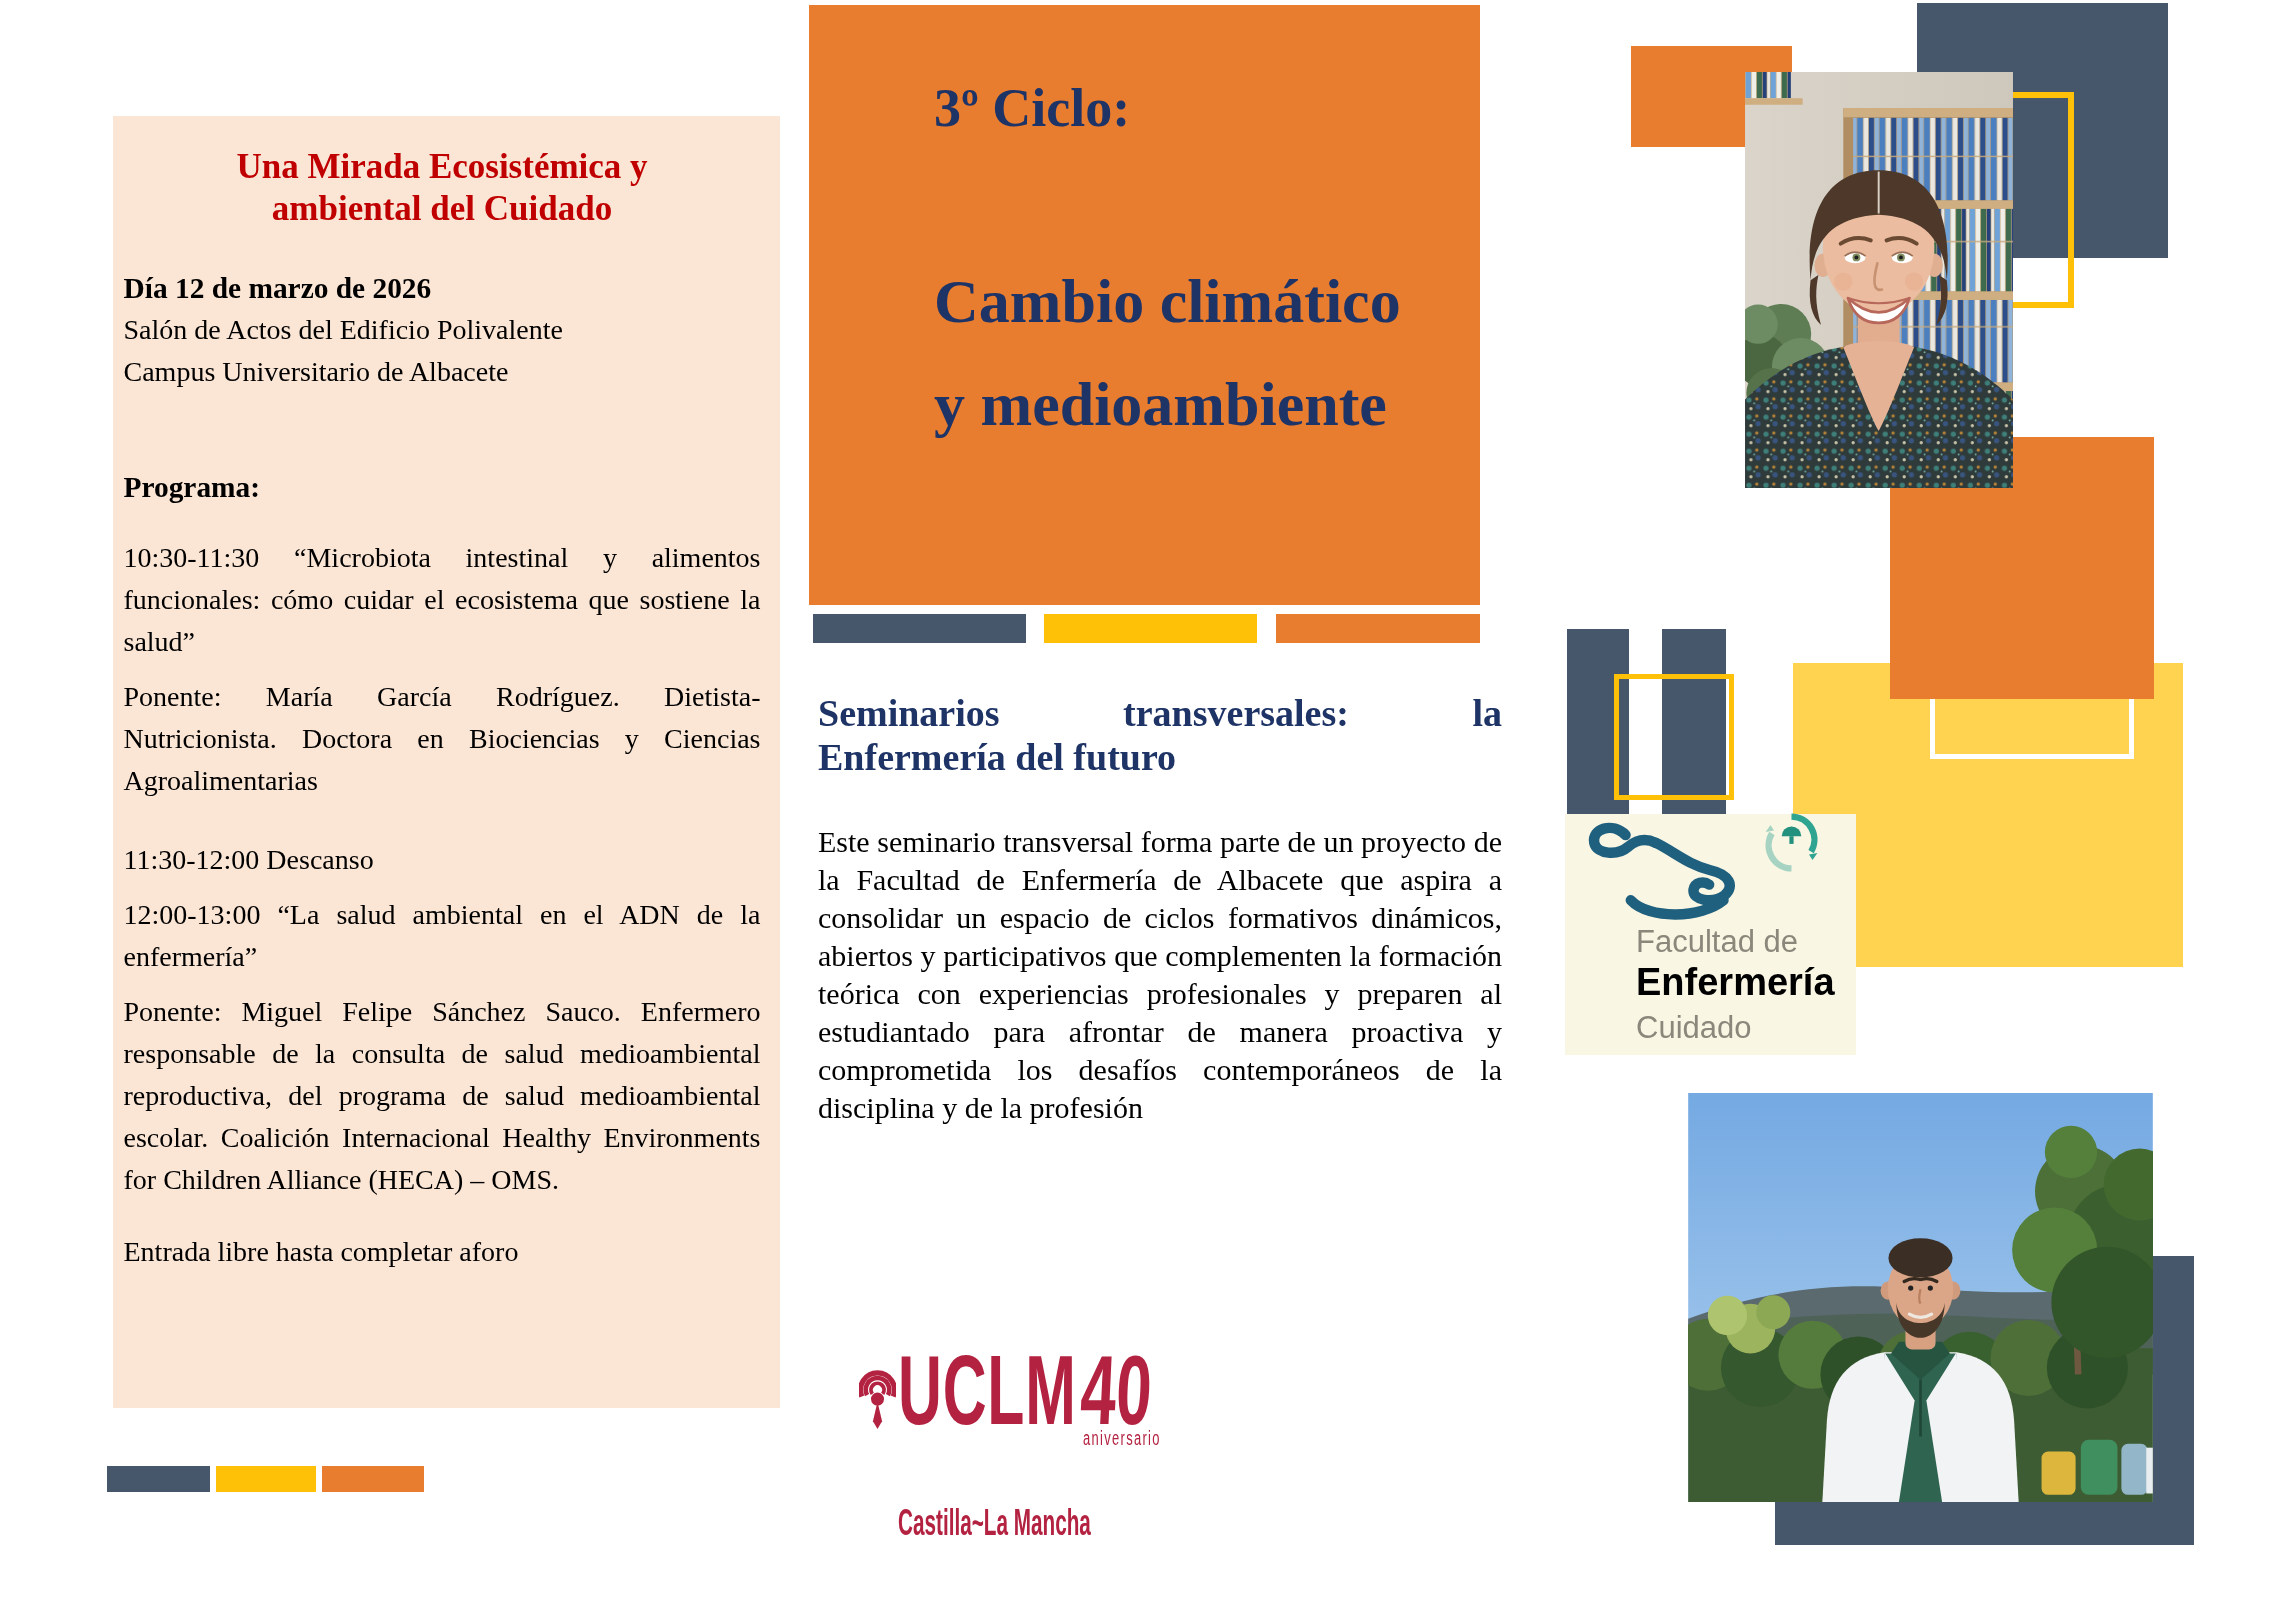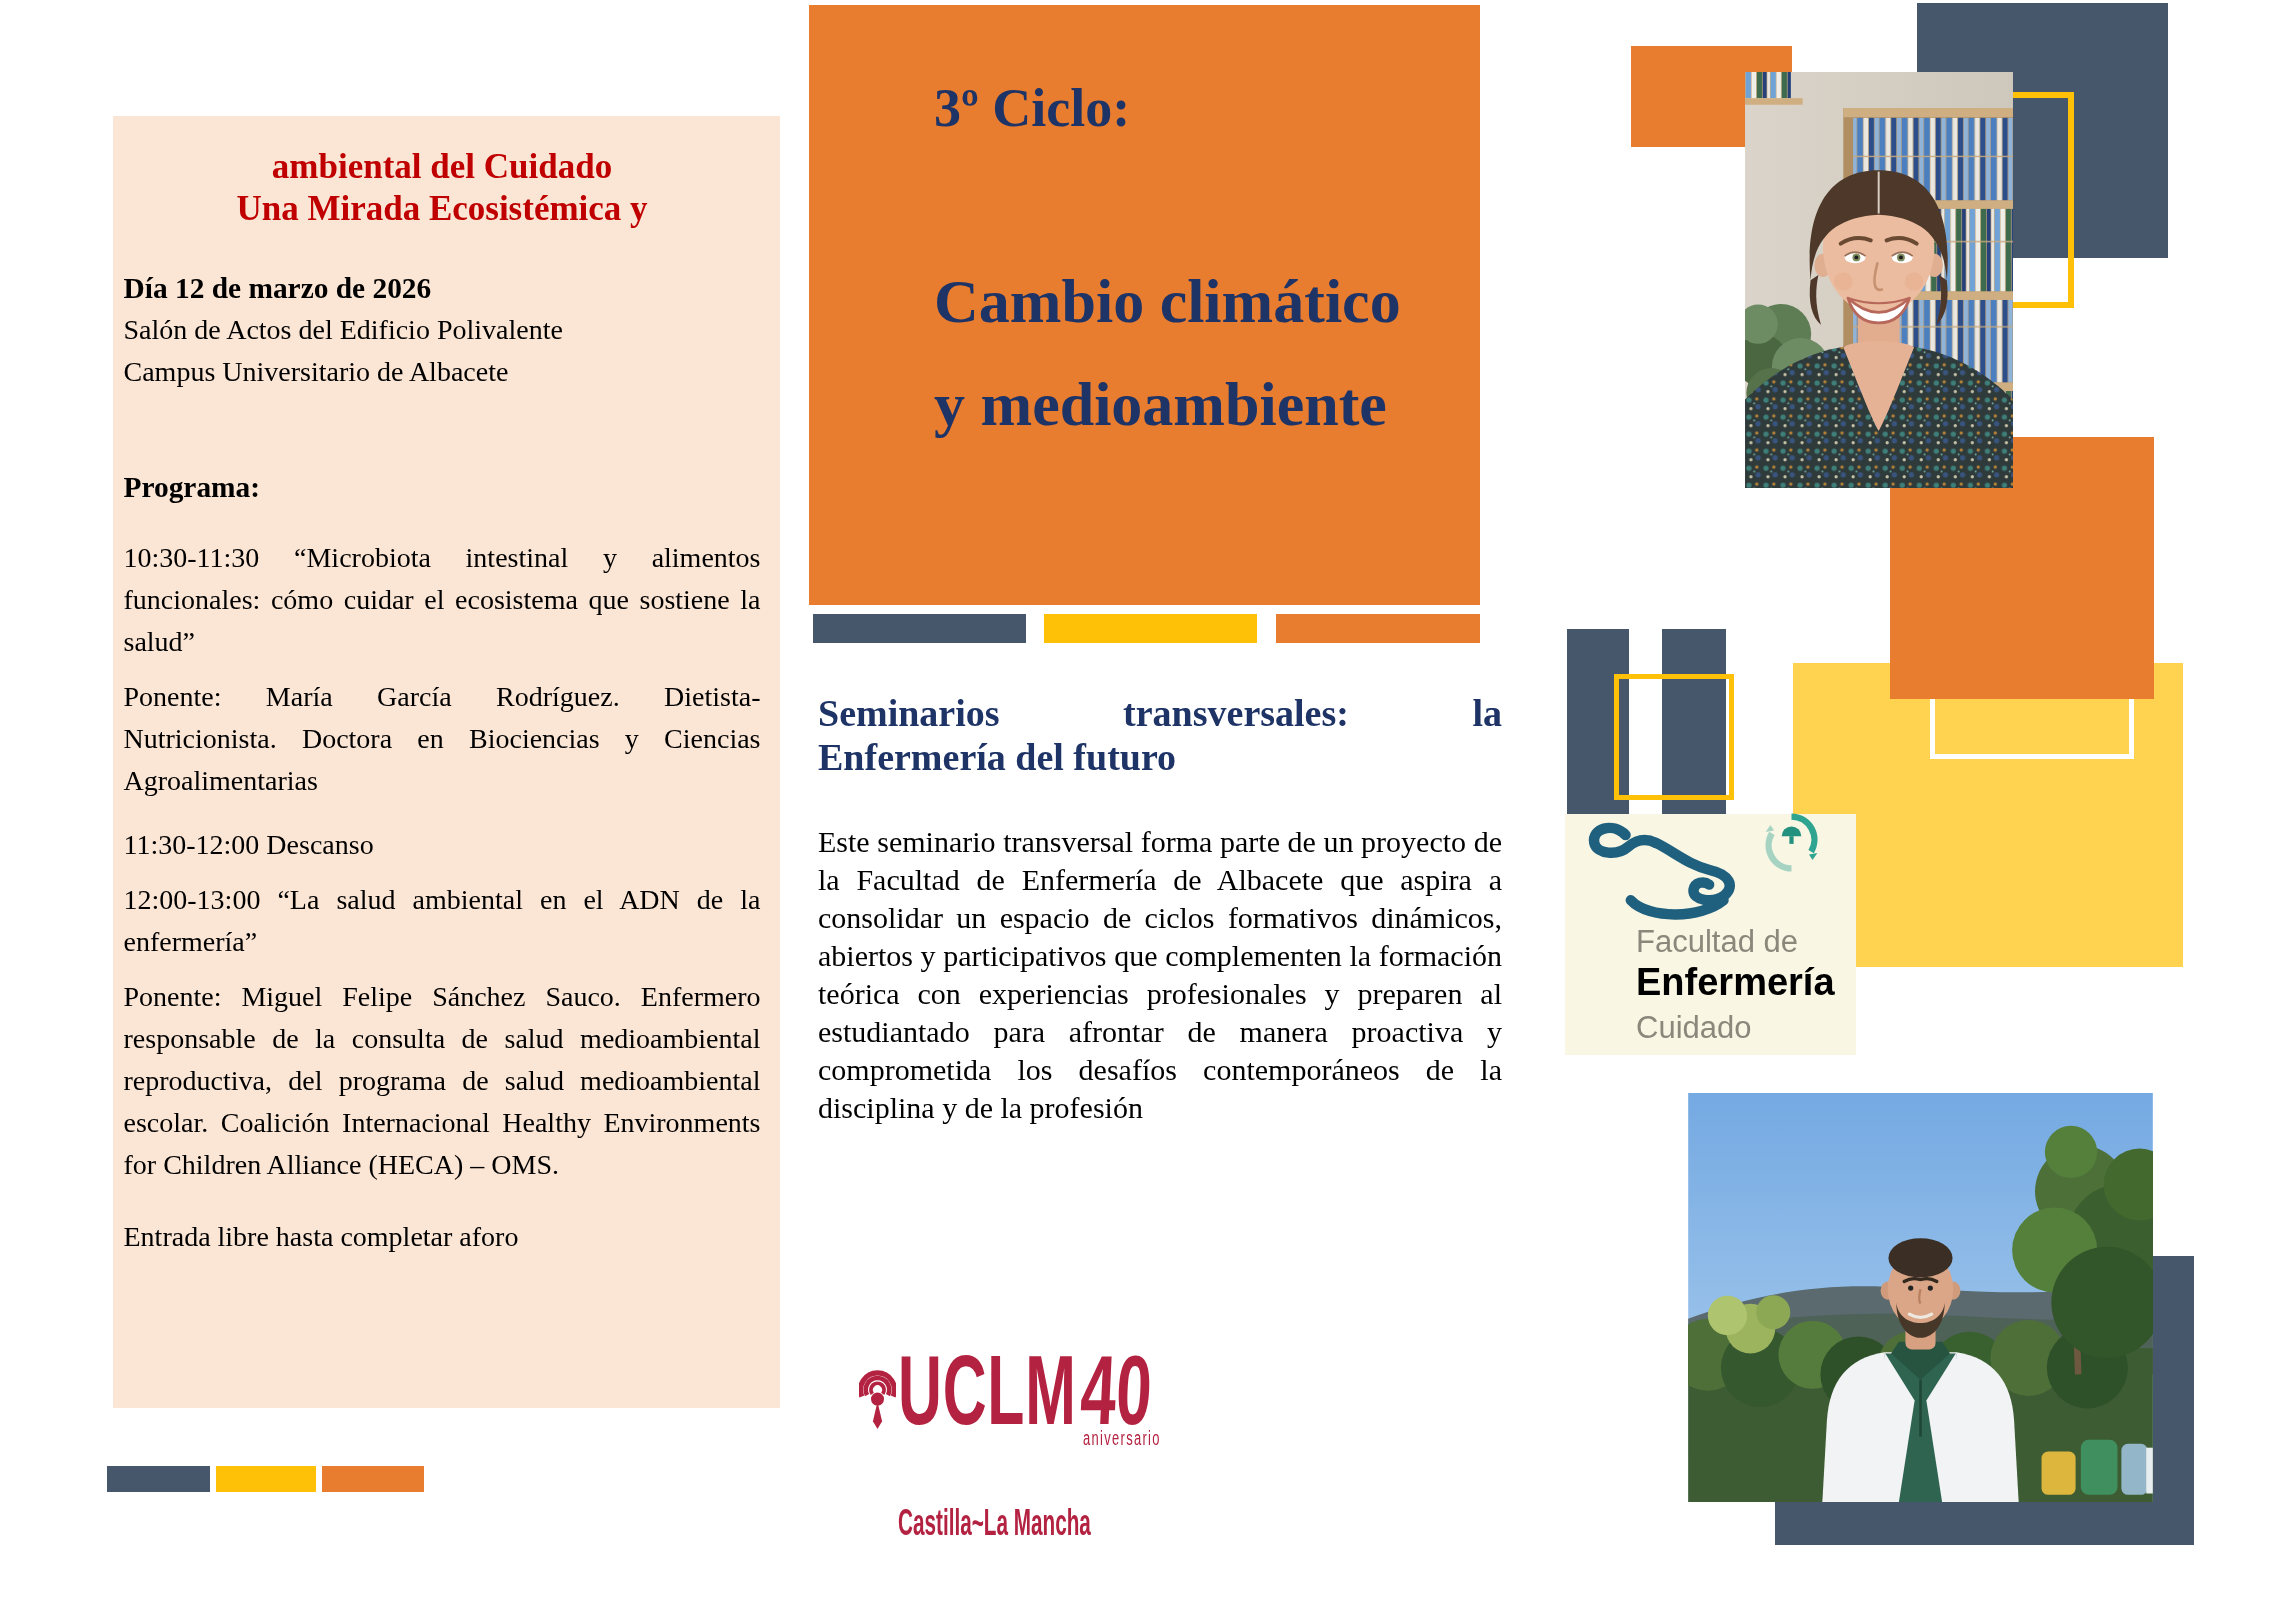--- a/index.html
+++ b/index.html
@@ -10,21 +10,21 @@
   
   .left-panel{left:113px;top:116px;width:667px;height:1292px;background:#FBE5D4;}
   .lp-inner{position:absolute;left:10.5px;top:0;width:637px;color:#000;}
   .lp-title{margin-top:30px;text-align:center;color:#C00000;font-weight:bold;
             font-size:35px;line-height:42px;}
   .lp-date{margin-top:37px;font-weight:bold;font-size:29.4px;line-height:42px;}
   .lp-line{font-size:28px;line-height:42px;}
   .lp-program-label{margin-top:73px;font-weight:bold;font-size:29.4px;line-height:42px;}
   .lp-para{margin:0;margin-top:29px;font-size:28px;line-height:42px;text-align:justify;}
   .lp-para.tight{margin-top:13px;}
-  .lp-para.mid{margin-top:22px;}
+  .lp-para.mid{margin-top:37px;}
   .lp-admission{margin-top:30px;font-size:28px;line-height:42px;}
 
   .bar{position:absolute;height:25.5px;}
   .bar.slate{background:#46566B;} .bar.gold{background:#FFC107;} .bar.orange{background:#E87D30;}
 
   
   .orange-header{left:809px;top:5.2px;width:671px;height:600px;background:#E87D30;}
   .cycle{left:934px;top:77px;color:#1E3366;font-weight:bold;font-size:54px;line-height:63px;}
   .topic{left:934px;top:250px;color:#1E3366;font-weight:bold;font-size:62px;line-height:103px;}
   .sem-title{left:818px;width:684px;color:#1E3366;font-weight:bold;font-size:38px;line-height:43px;}
@@ -60,22 +60,22 @@
   svg{display:block;}
 </style>
 </head>
 <body>
 
 <div id="canvas">
 
   <div class="abs left-panel">
     <div class="lp-inner">
       <div class="lp-title">
+        <div>Una Mirada Ecosistémica y</div>
         <div>ambiental del Cuidado</div>
-        <div>Una Mirada Ecosistémica y</div>
       </div>
       <div class="lp-date">Día 12 de marzo de 2026</div>
       <div class="lp-line">Salón de Actos del Edificio Polivalente</div>
       <div class="lp-line">Campus Universitario de Albacete</div>
       <div class="lp-program-label">Programa:</div>
       <p class="lp-para">10:30-11:30 “Microbiota intestinal y alimentos funcionales: cómo cuidar el ecosistema que sostiene la salud”</p>
       <p class="lp-para tight">Ponente: María García Rodríguez. Dietista-Nutricionista. Doctora en Biociencias y Ciencias Agroalimentarias</p>
       <p class="lp-para mid">11:30-12:00 Descanso</p>
       <p class="lp-para tight">12:00-13:00 “La salud ambiental en el ADN de la enfermería”</p>
       <p class="lp-para tight">Ponente: Miguel Felipe Sánchez Sauco. Enfermero responsable de la consulta de salud medioambiental reproductiva, del programa de salud medioambiental escolar. Coalición Internacional Healthy Environments for Children Alliance (HECA) – OMS.</p>

